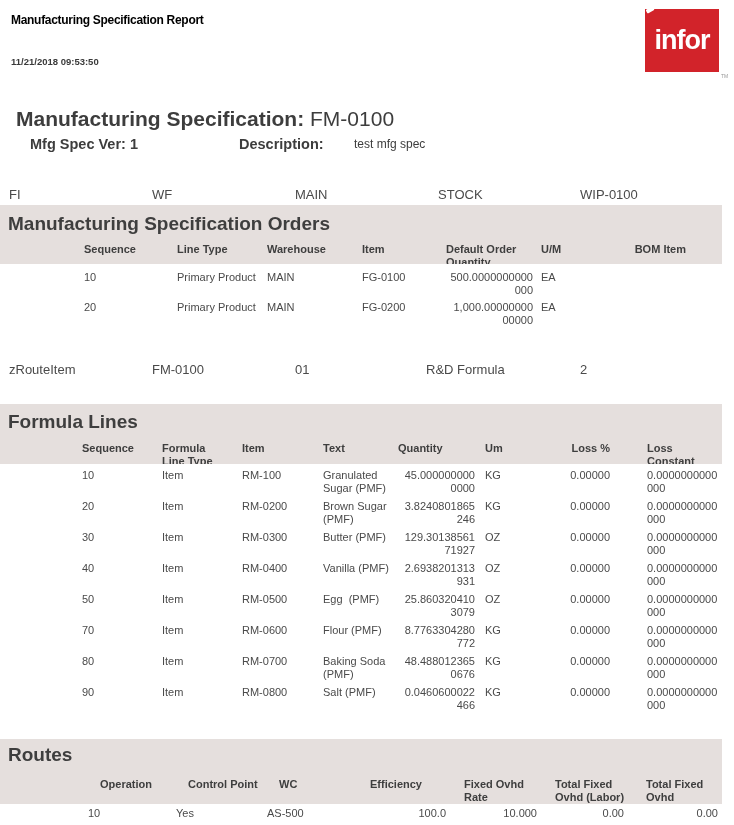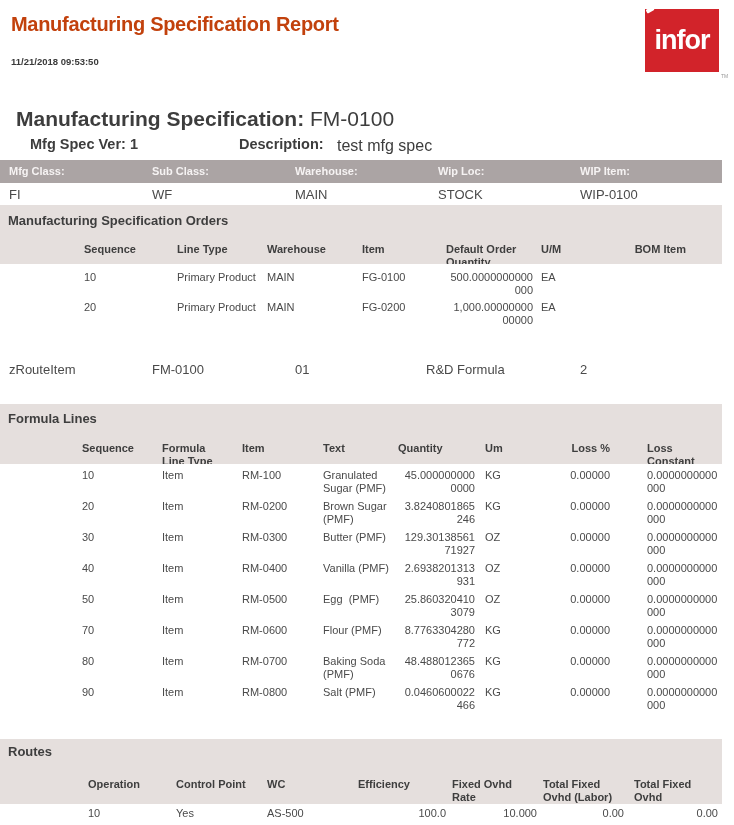--- a/index.html
+++ b/index.html
@@ -3,44 +3,44 @@
 <meta charset="utf-8">
 <style>
   * { margin:0; padding:0; box-sizing:border-box; }
   body { background:#fff; }
   .page {
     position:relative; width:734px; height:825px; background:#ffffff;
     font-family:"Liberation Sans", sans-serif; color:#464646; overflow:hidden;
   }
   .abs { position:absolute; }
   
-  .report-title { top:13px; left:11px; font-size:20px; font-weight:bold; color:#c2410c; letter-spacing:-0.3px;text-align:right; }
+  .report-title { top:13px; left:11px; font-size:12px; font-weight:bold; color:#000000; letter-spacing:-0.3px;text-align:right; }
   .report-date  { top:56px; left:11px; font-size:9.5px; font-weight:bold; color:#3a3a3a; }
   .logo { top:9px; left:645px; width:74px; height:63px; background:#d2232a; text-align:center; }
   .logo-text { position:relative; display:inline-block; margin-top:16px; color:#ffffff; font-weight:bold; font-size:27px; letter-spacing:-1px; line-height:30px; }
   .logo-accent { position:absolute; left:1px; top:-1px; width:8px; height:3.5px; background:#ffffff; transform:rotate(-28deg); border-radius:1px; }
   .tm { top:73px; left:721px; font-size:5px; color:#9a9a9a; }
   
   .spec-line { top:107px; left:16px; font-size:21px; color:#3d3d3d; }
   .spec-line b { font-weight:bold; }
   .ver-line { top:136px; left:0; width:734px; height:18px; font-size:14.5px; color:#3d3d3d; }
   .ver-label { position:absolute; left:30px; font-weight:bold; }
   .desc-label { position:absolute; left:239px; font-weight:bold; }
-  .desc-value { position:absolute; left:337px; font-size:16px; top:1px; }
+  .desc-value { position:absolute; left:354px; font-size:12px; top:1px; }
   
   .graybar { left:0; width:722px; height:23px; background:#aba4a4; }
   .graybar .cell { top:5px; font-size:11px; font-weight:bold; color:#f6f3f3; }
   .valrow { left:0; width:722px; height:14px; }
   .valrow .cell { top:0; font-size:13px; color:#4a4a4a; }
   .bar1 { top:160px; } .vals1 { top:188px; }
   .bar2 { top:334px; } .vals2 { top:363px; }
   .p1{left:9px} .p2{left:152px} .p3{left:295px} .p4{left:438px} .p4b{left:426px} .p5{left:580px}
   
   .sect { left:0; width:722px; background:#e5dfdd; overflow:hidden; }
-  .sect-title { position:absolute; left:8px; font-size:13px; font-weight:bold; color:#3e3e3e; }
+  .sect-title { position:absolute; left:8px; font-size:19px; font-weight:bold; color:#3e3e3e; }
   .hcell { position:absolute; font-size:11px; font-weight:bold; color:#3e3e3e; line-height:13px; white-space:pre; }
   .cell  { position:absolute; line-height:13px; white-space:pre; }
   .trow { left:0; width:734px; height:30px; }
   .trow .cell { font-size:11px; color:#4a4a4a; }
   .num { text-align:right; }
   .hl  { text-align:left; }
   
   .o1{left:84px;width:70px} .o2{left:177px;width:88px} .o3{left:267px;width:90px}
   .o4{left:362px;width:80px} .o5{left:446px;width:87px} .o6{left:541px;width:45px}
   .o7{left:601px;width:85px}
@@ -53,21 +53,21 @@
   .f7{left:562px;width:48px} .f8{left:647px;width:76px}
   .fl-head { top:404px; height:60px; } .fl-head .sect-title{ top:7px; }
   .fl-head .hcell { top:38px; }
   .frow0{top:469px}.frow1{top:500px}.frow2{top:531px}.frow3{top:562px}
   .frow4{top:593px}.frow5{top:624px}.frow6{top:655px}.frow7{top:686px}
   
   .r1{left:88px;width:60px} .r2{left:176px;width:80px} .r3{left:267px;width:70px}
   .r4{left:358px;width:88px} .r5{left:452px;width:85px}
   .r6{left:543px;width:81px} .r7{left:634px;width:84px}
   .routes-head { top:739px; height:65px;padding-left:36px; } .routes-head .sect-title{ top:5px; }
-  .routes-head .hcell { top:39px; }
+  .routes-head .hcell { top:39px;margin-left:12px; }
   .rrow { top:807px; }
 </style>
 </head>
 <body>
 
 <div class="page">
 
   <div class="abs report-title">Manufacturing Specification Report</div>
   <div class="abs report-date">11/21/2018 09:53:50</div>
   <div class="abs logo">
@@ -79,27 +79,20 @@
   <div class="abs spec-line">
     <b>Manufacturing Specification:</b>
     <span>FM-0100</span>
   </div>
   <div class="abs ver-line">
     <span class="ver-label"><b>Mfg Spec Ver:</b> <span>1</span></span>
     <span class="desc-label">Description:</span>
     <span class="desc-value">test mfg spec</span>
   </div>
 
-  <div class="abs graybar bar1">
-    <span class="abs cell p1">Mfg Class:</span>
-    <span class="abs cell p2">Sub Class:</span>
-    <span class="abs cell p3">Warehouse:</span>
-    <span class="abs cell p4">Wip Loc:</span>
-    <span class="abs cell p5">WIP Item:</span>
-  </div>
   <div class="abs valrow vals1">
     <span class="abs cell p1">FI</span>
     <span class="abs cell p2">WF</span>
     <span class="abs cell p3">MAIN</span>
     <span class="abs cell p4">STOCK</span>
     <span class="abs cell p5">WIP-0100</span>
   </div>
 
   <div class="abs sect orders-head">
     <div class="sect-title">Manufacturing Specification Orders</div>

